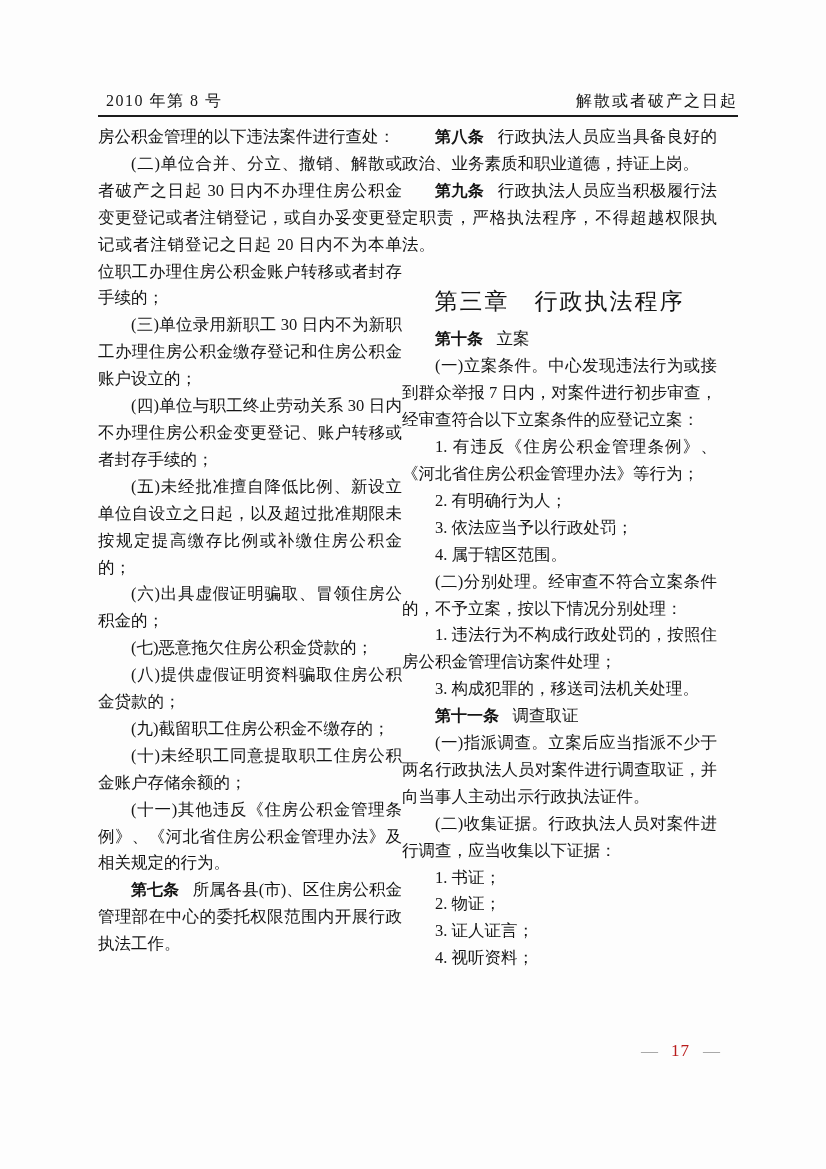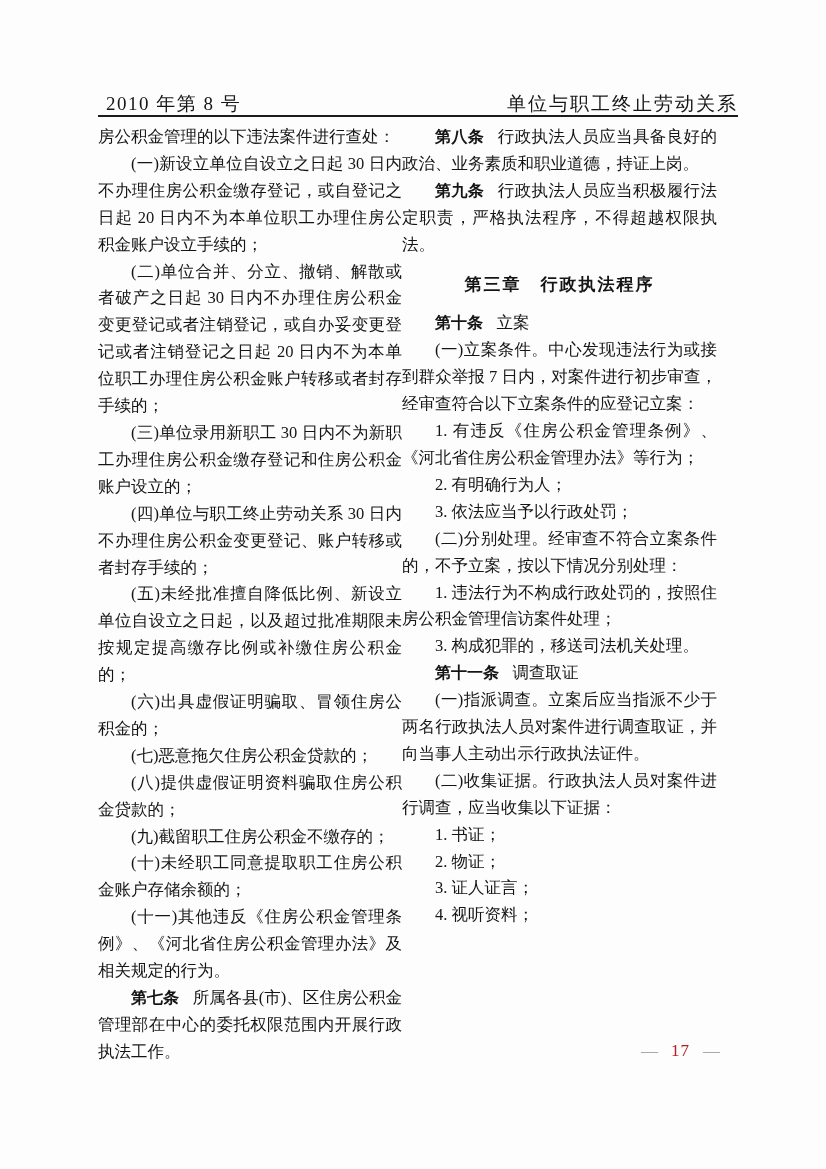--- a/index.html
+++ b/index.html
@@ -18,21 +18,21 @@
   }
   
   .hdr {
     position: absolute;
     left: 98px;
     top: 91px;
     width: 640px;
     display: flex;
     justify-content: space-between;
     align-items: baseline;
-    font-size: 19px;
+    font-size: 16px;
   }
   .hdr .issue { padding-left: 8px; letter-spacing: 1.5px; }
   .hdr .title { letter-spacing: 2px; }
   .rule {
     position: absolute;
     left: 98px;
     top: 115px;
     width: 640px;
     height: 2px;
     background: #1c1c1c;
@@ -57,25 +57,25 @@
   .para.noindent { text-indent: 0; }
   .lead {
     font-weight: 700;
     margin-right: 0.85em;
     font-family: "Liberation Sans", "DejaVu Sans", sans-serif;
     font-size: 16px;
   }
   .para.chapter {
     text-indent: 0;
     text-align: center;
-    font-weight: 700;
+    font-weight: 400;
     font-family: "Liberation Sans", "DejaVu Sans", sans-serif;
-    font-size: 17px;
+    font-size: 23px;
     letter-spacing: 2px;
-    margin: 13px 0 12px 0;
+    margin: 29px 0 12px 0;
   }
   
   .ftr {
     position: absolute;
     top: 1041px;
     right: 106px;
     display: flex;
     align-items: center;
     gap: 13px;
     font-size: 17px;
@@ -83,29 +83,28 @@
   .ftr .dash { color: #9b9b9b; }
   .ftr .pgnum { color: #b91c1c; letter-spacing: 1px; }
 </style>
 </head>
 <body>
 
 <div class="page">
 
   <header class="hdr">
     <span class="issue">2010 年第 8 号</span>
-    <span class="title">单位与职工终止劳动关系</span>
+    <span class="title">解散或者破产之日起</span>
   </header>
 
   <div class="rule"></div>
 
   <main class="content">
     <section class="col col-left" id="col-left">
         <p class="para noindent">房公积金管理的以下违法案件进行查处：</p>
-        <p class="para">(一)新设立单位自设立之日起 30 日内不办理住房公积金缴存登记，或自登记之日起 20 日内不为本单位职工办理住房公积金账户设立手续的；</p>
         <p class="para">(二)单位合并、分立、撤销、解散或者破产之日起 30 日内不办理住房公积金变更登记或者注销登记，或自办妥变更登记或者注销登记之日起 20 日内不为本单位职工办理住房公积金账户转移或者封存手续的；</p>
         <p class="para">(三)单位录用新职工 30 日内不为新职工办理住房公积金缴存登记和住房公积金账户设立的；</p>
         <p class="para">(四)单位与职工终止劳动关系 30 日内不办理住房公积金变更登记、账户转移或者封存手续的；</p>
         <p class="para">(五)未经批准擅自降低比例、新设立单位自设立之日起，以及超过批准期限未按规定提高缴存比例或补缴住房公积金的；</p>
         <p class="para">(六)出具虚假证明骗取、冒领住房公积金的；</p>
         <p class="para">(七)恶意拖欠住房公积金贷款的；</p>
         <p class="para">(八)提供虚假证明资料骗取住房公积金贷款的；</p>
         <p class="para">(九)截留职工住房公积金不缴存的；</p>
         <p class="para">(十)未经职工同意提取职工住房公积金账户存储余额的；</p>
         <p class="para">(十一)其他违反《住房公积金管理条例》、《河北省住房公积金管理办法》及相关规定的行为。</p>
@@ -113,20 +112,21 @@
       </section>
     <section class="col col-right" id="col-right">
         <p class="para"><span class="lead">第八条</span>行政执法人员应当具备良好的政治、业务素质和职业道德，持证上岗。</p>
         <p class="para"><span class="lead">第九条</span>行政执法人员应当积极履行法定职责，严格执法程序，不得超越权限执法。</p>
         <p class="para chapter">第三章　行政执法程序</p>
         <p class="para"><span class="lead">第十条</span>立案</p>
         <p class="para">(一)立案条件。中心发现违法行为或接到群众举报 7 日内，对案件进行初步审查，经审查符合以下立案条件的应登记立案：</p>
         <p class="para">1. 有违反《住房公积金管理条例》、《河北省住房公积金管理办法》等行为；</p>
         <p class="para">2. 有明确行为人；</p>
         <p class="para">3. 依法应当予以行政处罚；</p>
+        <p class="para">4. 属于辖区范围。</p>
         <p class="para">(二)分别处理。经审查不符合立案条件的，不予立案，按以下情况分别处理：</p>
         <p class="para">1. 违法行为不构成行政处罚的，按照住房公积金管理信访案件处理；</p>
         <p class="para">3. 构成犯罪的，移送司法机关处理。</p>
         <p class="para"><span class="lead">第十一条</span>调查取证</p>
         <p class="para">(一)指派调查。立案后应当指派不少于两名行政执法人员对案件进行调查取证，并向当事人主动出示行政执法证件。</p>
         <p class="para">(二)收集证据。行政执法人员对案件进行调查，应当收集以下证据：</p>
         <p class="para">1. 书证；</p>
         <p class="para">2. 物证；</p>
         <p class="para">3. 证人证言；</p>
         <p class="para">4. 视听资料；</p>

